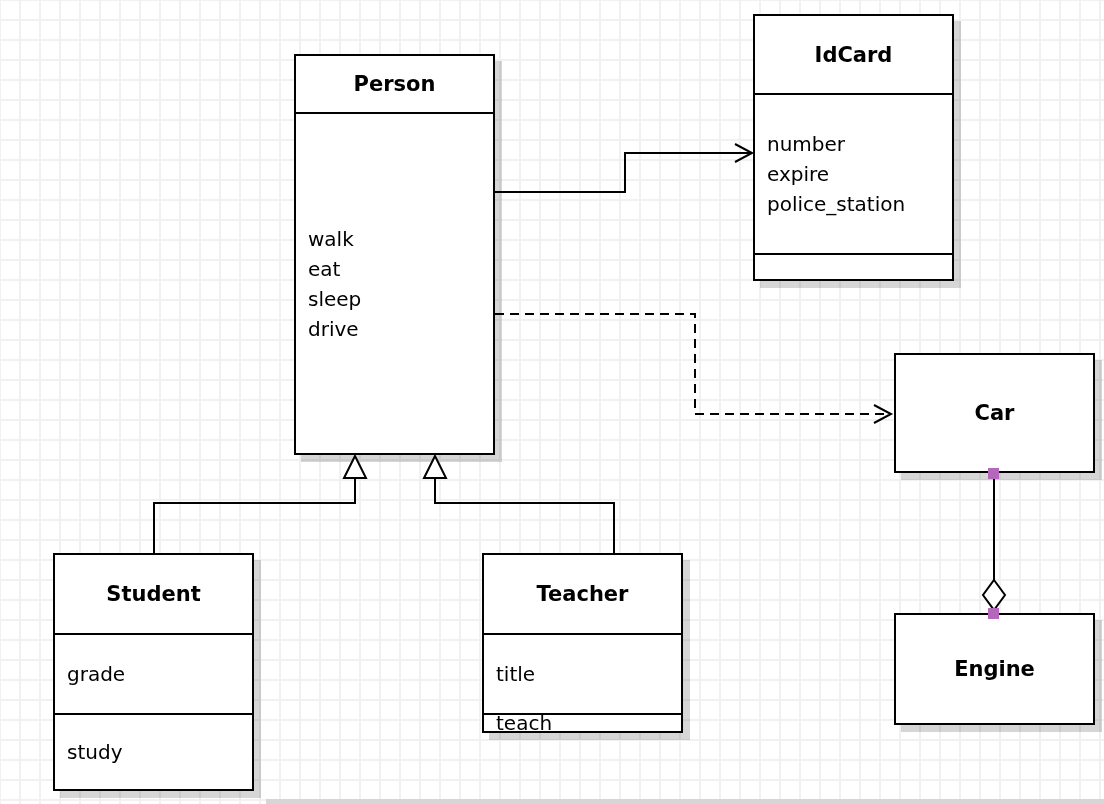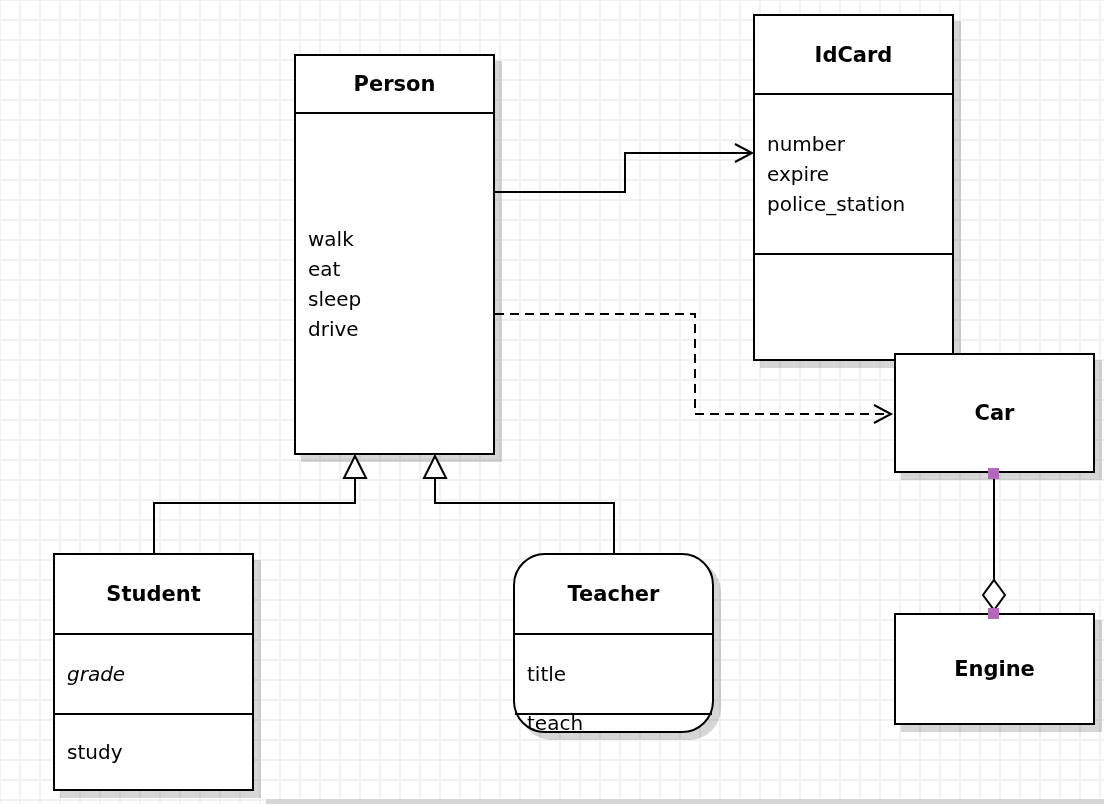--- a/index.html
+++ b/index.html
@@ -82,49 +82,49 @@
   <div class="uml-class" style="left:294px; top:54px; width:201px; height:401px;">
     <div class="uml-title" style="height:56px;">Person</div>
     <div class="uml-section fill">
         <div class="member-line">walk</div>
         <div class="member-line">eat</div>
         <div class="member-line">sleep</div>
         <div class="member-line">drive</div>
       </div>
   </div>
 
-  <div class="uml-class" style="left:753px; top:14px; width:201px; height:347px;">
+  <div class="uml-class" style="left:753px; top:14px; width:201px; height:267px;">
     <div class="uml-title" style="height:77px;">IdCard</div>
     <div class="uml-section" style="height:158px;">
         <div class="member-line">number</div>
         <div class="member-line">expire</div>
         <div class="member-line">police_station</div>
       </div>
     <div class="uml-section fill"></div>
   </div>
 
   <div class="uml-class" style="left:894px; top:353px; width:201px; height:120px;">
     <div class="uml-title fill">Car</div>
   </div>
 
   <div class="uml-class" style="left:894px; top:613px; width:201px; height:112px;">
     <div class="uml-title fill">Engine</div>
   </div>
 
   <div class="uml-class" style="left:53px; top:553px; width:201px; height:238px;">
     <div class="uml-title" style="height:78px;">Student</div>
-    <div class="uml-section" style="height:78px;font-style:italic;">
+    <div class="uml-section" style="height:78px;">
         <div class="member-line">grade</div>
       </div>
     <div class="uml-section fill">
         <div class="member-line">study</div>
       </div>
   </div>
 
-  <div class="uml-class" style="left:513px; top:553px; width:201px; height:180px;border-radius:32px;">
+  <div class="uml-class" style="left:482px; top:553px; width:201px; height:180px;">
     <div class="uml-title" style="height:78px;">Teacher</div>
     <div class="uml-section" style="height:78px;">
         <div class="member-line">title</div>
       </div>
     <div class="uml-section fill">
         <div class="member-line">teach</div>
       </div>
   </div>
 
   <svg id="connector-layer" width="1104" height="804" viewBox="0 0 1104 804">

